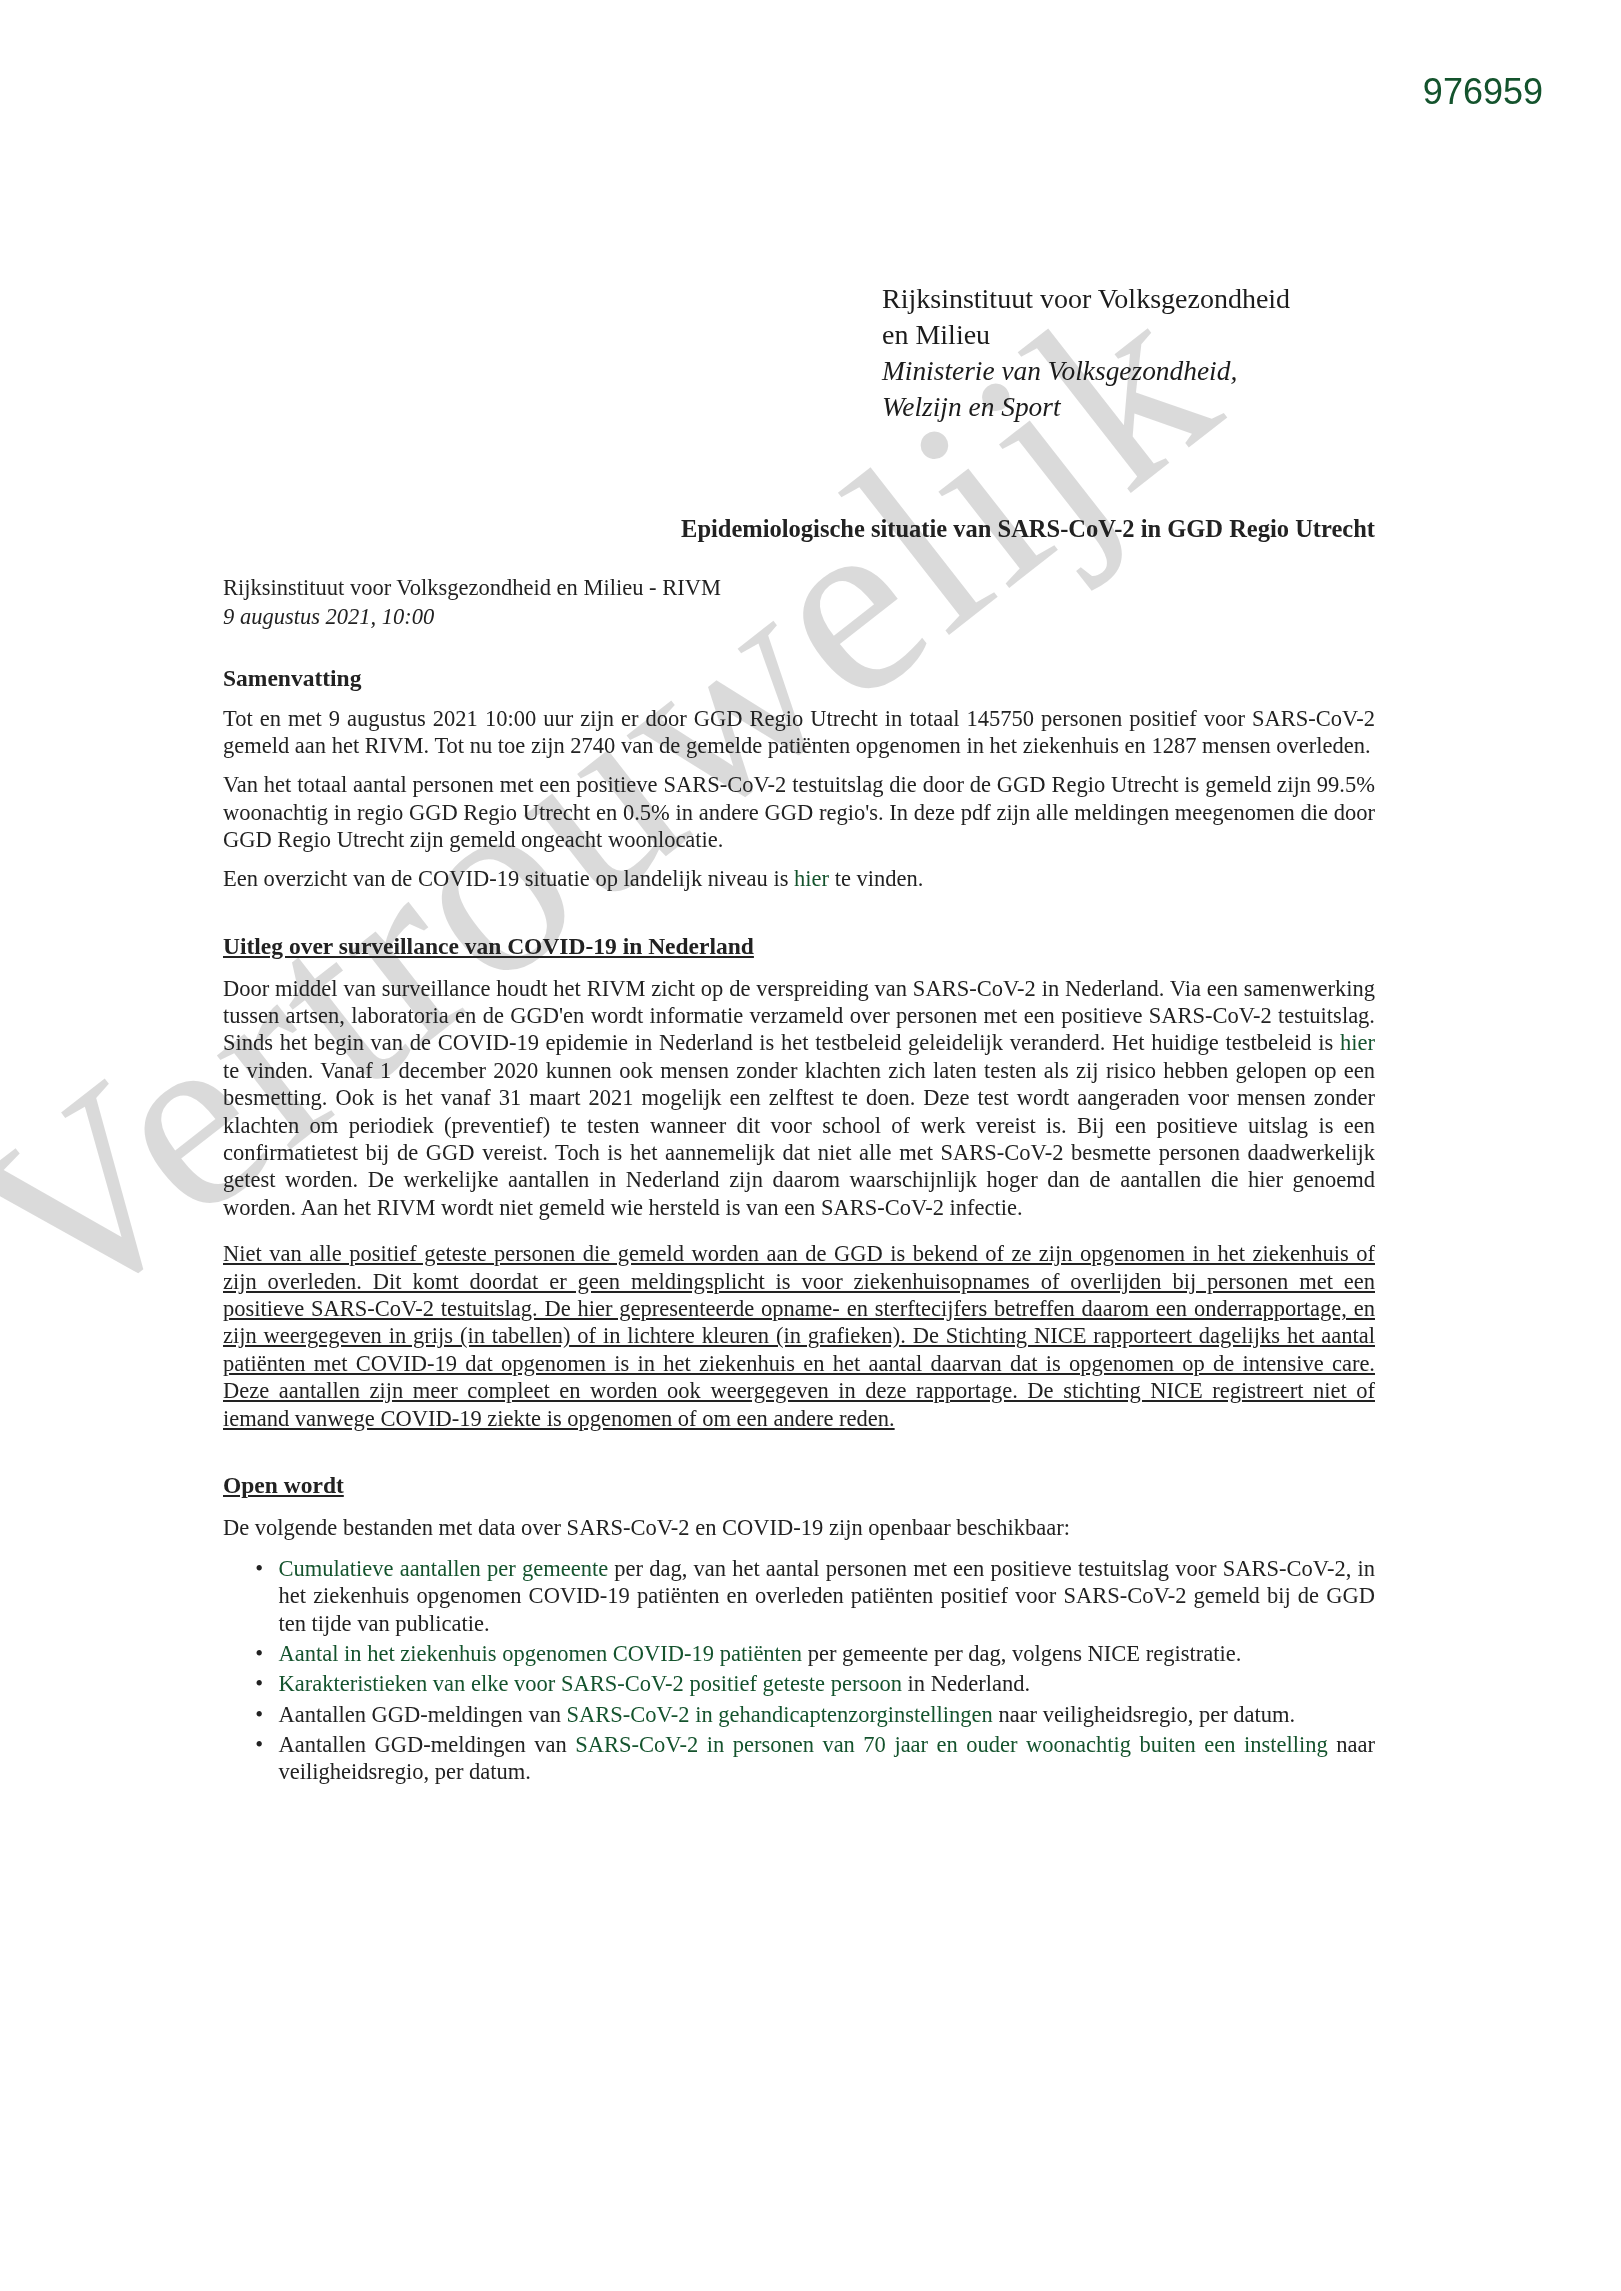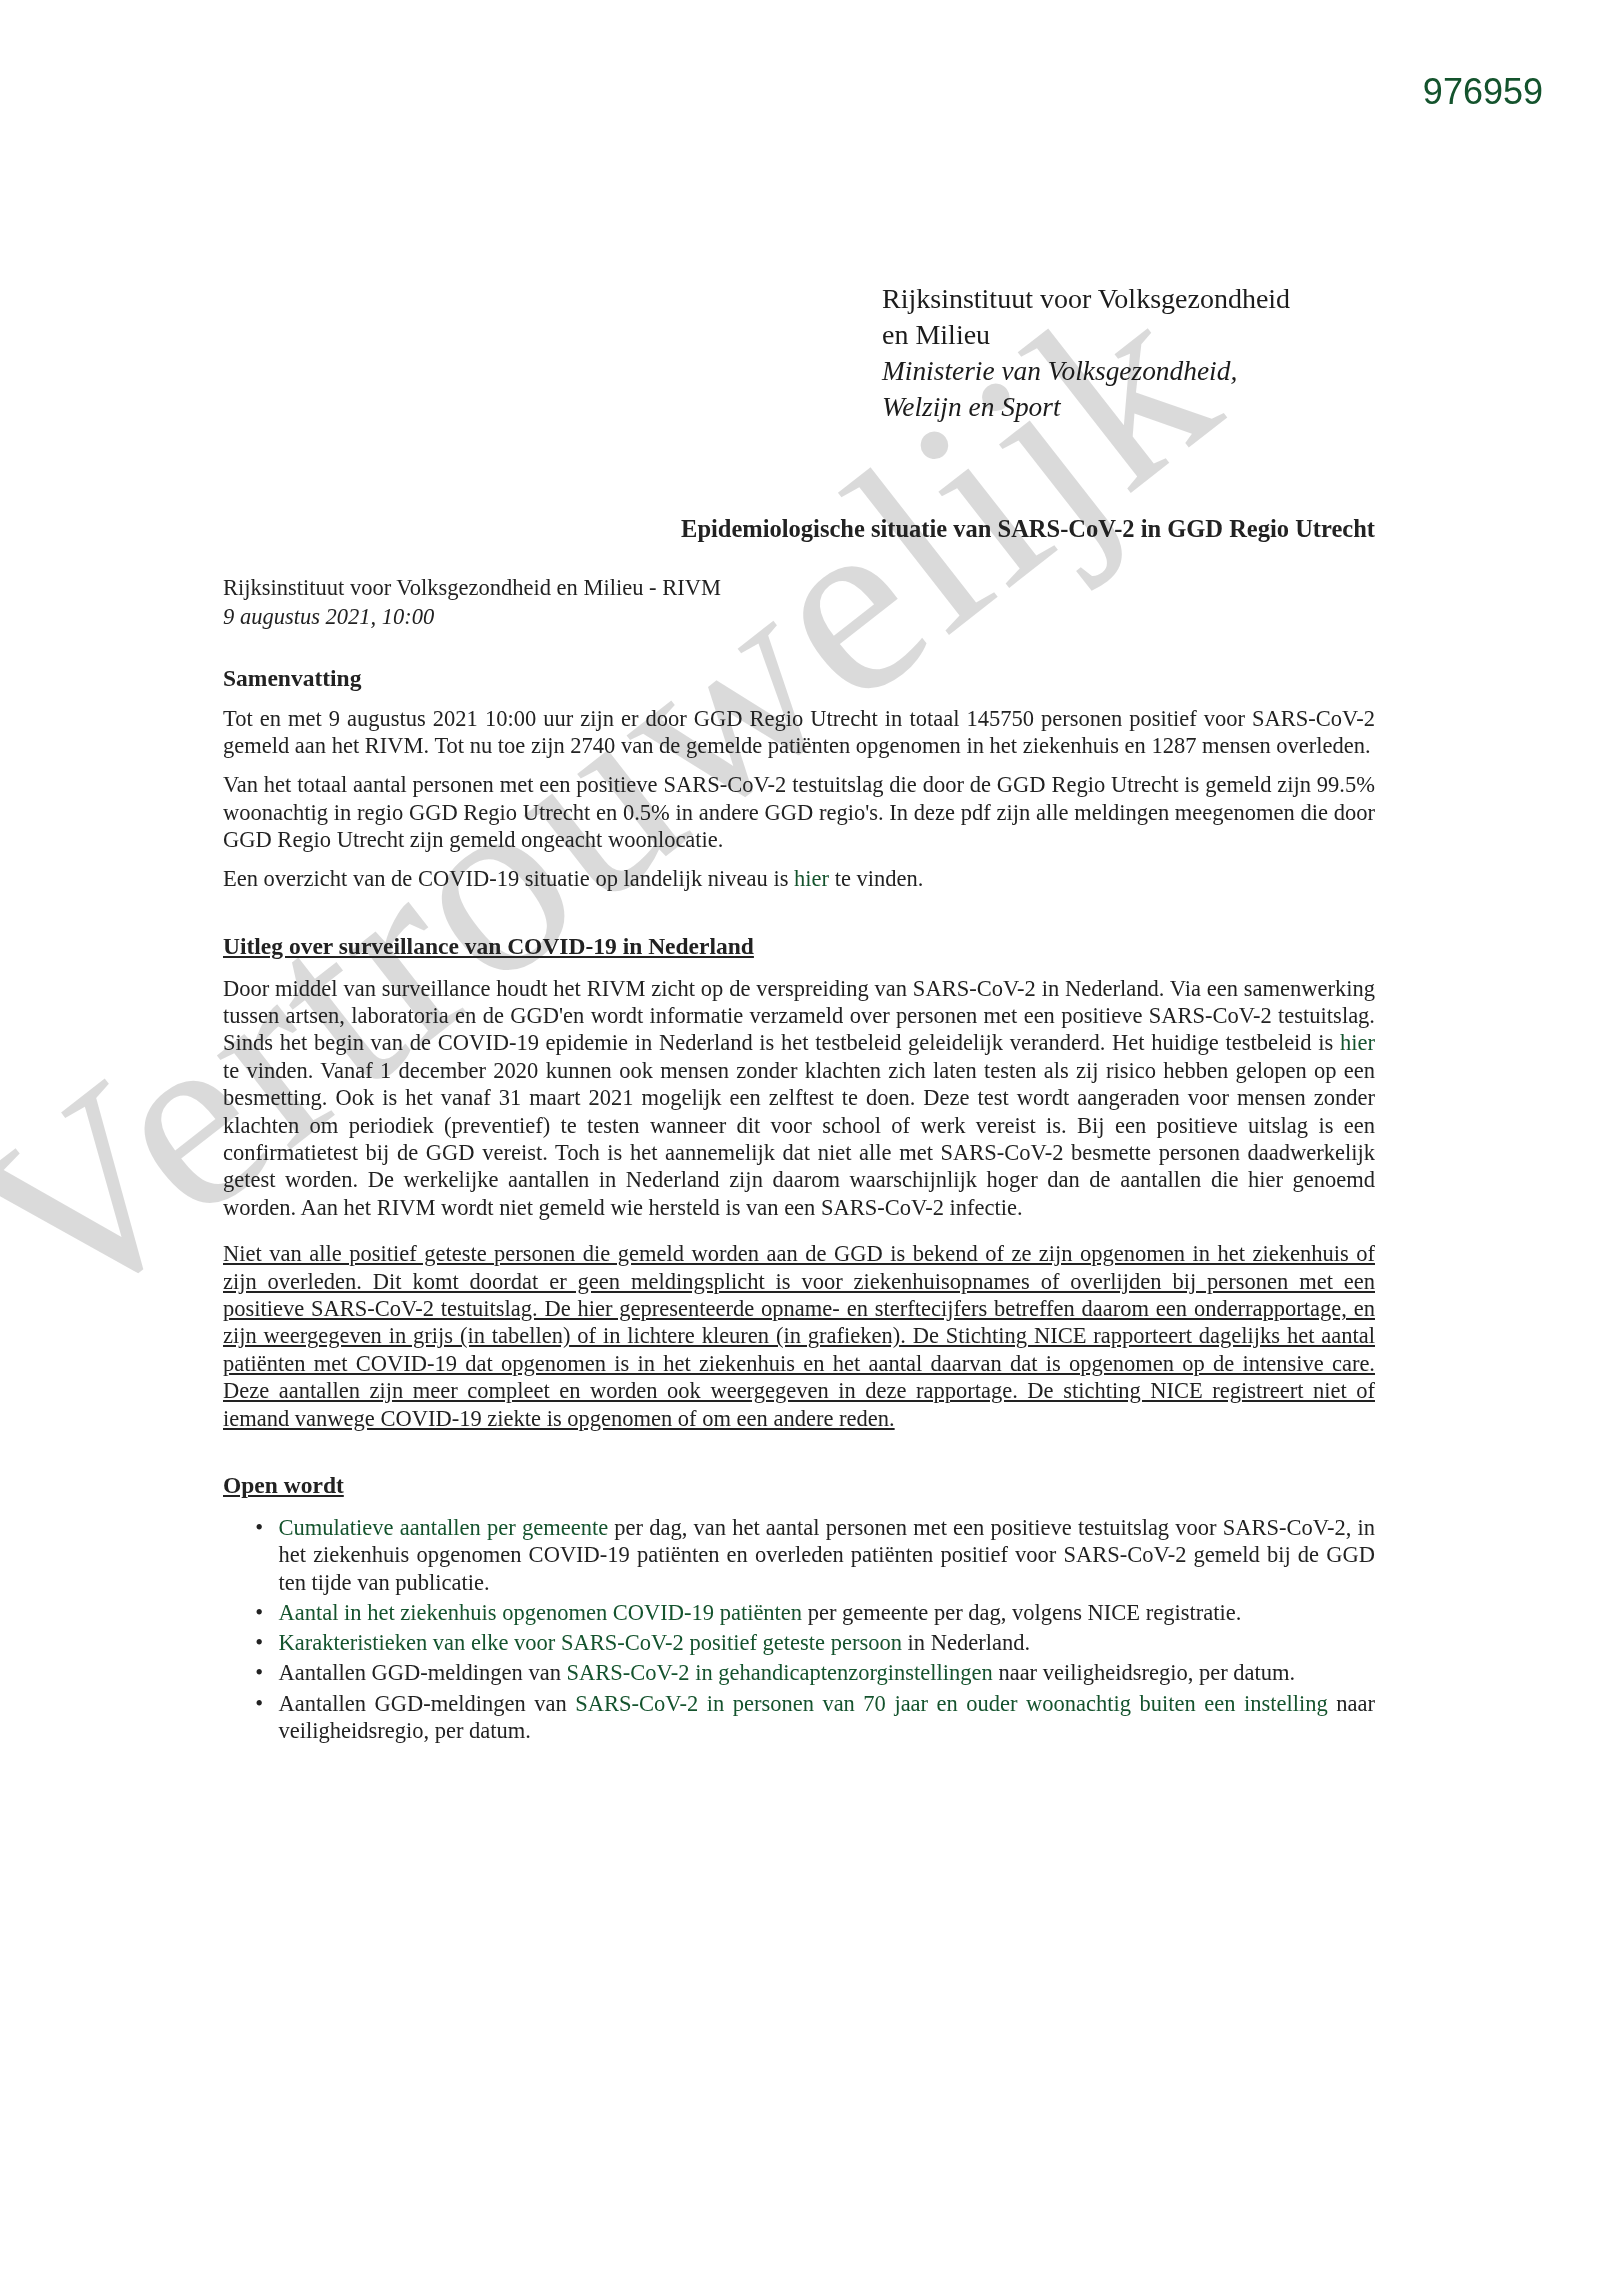--- a/index.html
+++ b/index.html
@@ -154,20 +154,21 @@
     <h2 class="sec-heading">Samenvatting</h2>
     <p class="para"><span>Tot en met 9 augustus 2021 10:00 uur zijn er door GGD Regio Utrecht in totaal 145750 personen positief voor SARS-CoV-2 gemeld aan het RIVM. Tot nu toe zijn 2740 van de gemelde patiënten opgenomen in het ziekenhuis en 1287 mensen overleden.</span></p>
     <p class="para"><span>Van het totaal aantal personen met een positieve SARS-CoV-2 testuitslag die door de GGD Regio Utrecht is gemeld zijn 99.5% woonachtig in regio GGD Regio Utrecht en 0.5% in andere GGD regio's. In deze pdf zijn alle meldingen meegenomen die door GGD Regio Utrecht zijn gemeld ongeacht woonlocatie.</span></p>
     <p class="para"><span>Een overzicht van de COVID-19 situatie op landelijk niveau is </span><span class="doc-link">hier</span><span> te vinden.</span></p>
 
     <h2 class="sec-heading big-gap">Uitleg over surveillance van COVID-19 in Nederland</h2>
     <p class="para gap14"><span>Door middel van surveillance houdt het RIVM zicht op de verspreiding van SARS-CoV-2 in Nederland. Via een samenwerking tussen artsen, laboratoria en de GGD'en wordt informatie verzameld over personen met een positieve SARS-CoV-2 testuitslag. Sinds het begin van de COVID-19 epidemie in Nederland is het testbeleid geleidelijk veranderd. Het huidige testbeleid is </span><span class="doc-link">hier</span><span> te vinden. Vanaf 1 december 2020 kunnen ook mensen zonder klachten zich laten testen als zij risico hebben gelopen op een besmetting. Ook is het vanaf 31 maart 2021 mogelijk een zelftest te doen. Deze test wordt aangeraden voor mensen zonder klachten om periodiek (preventief) te testen wanneer dit voor school of werk vereist is. Bij een positieve uitslag is een confirmatietest bij de GGD vereist. Toch is het aannemelijk dat niet alle met SARS-CoV-2 besmette personen daadwerkelijk getest worden. De werkelijke aantallen in Nederland zijn daarom waarschijnlijk hoger dan de aantallen die hier genoemd worden. Aan het RIVM wordt niet gemeld wie hersteld is van een SARS-CoV-2 infectie.</span></p>
     <p class="para gap30"><span>Niet van alle positief geteste personen die gemeld worden aan de GGD is bekend of ze zijn opgenomen in het ziekenhuis of zijn overleden. Dit komt doordat er geen meldingsplicht is voor ziekenhuisopnames of overlijden bij personen met een positieve SARS-CoV-2 testuitslag. De hier gepresenteerde opname- en sterftecijfers betreffen daarom een onderrapportage, en zijn weergegeven in grijs (in tabellen) of in lichtere kleuren (in grafieken). De Stichting NICE rapporteert dagelijks het aantal patiënten met COVID-19 dat opgenomen is in het ziekenhuis en het aantal daarvan dat is opgenomen op de intensive care. Deze aantallen zijn meer compleet en worden ook weergegeven in deze rapportage. De stichting NICE registreert niet of iemand vanwege COVID-19 ziekte is opgenomen of om een andere reden.</span></p>
 
     <h2 class="sec-heading big-gap">Open wordt</h2>
+    <p class="para gap14">De volgende bestanden met data over SARS-CoV-2 en COVID-19 zijn openbaar beschikbaar:</p>
 
     <ul class="open-data-list">
       <li><span class="doc-link">Cumulatieve aantallen per gemeente</span><span> per dag, van het aantal personen met een positieve testuitslag voor SARS-CoV-2, in het ziekenhuis opgenomen COVID-19 patiënten en overleden patiënten positief voor SARS-CoV-2 gemeld bij de GGD ten tijde van publicatie.</span></li>
       <li><span class="doc-link">Aantal in het ziekenhuis opgenomen COVID-19 patiënten</span><span> per gemeente per dag, volgens NICE registratie.</span></li>
       <li><span class="doc-link">Karakteristieken van elke voor SARS-CoV-2 positief geteste persoon</span><span> in Nederland.</span></li>
       <li><span>Aantallen GGD-meldingen van </span><span class="doc-link">SARS-CoV-2 in gehandicaptenzorginstellingen</span><span> naar veiligheidsregio, per datum.</span></li>
       <li><span>Aantallen GGD-meldingen van </span><span class="doc-link">SARS-CoV-2 in personen van 70 jaar en ouder woonachtig buiten een instelling</span><span> naar veiligheidsregio, per datum.</span></li>
     </ul>
 
   </div>

